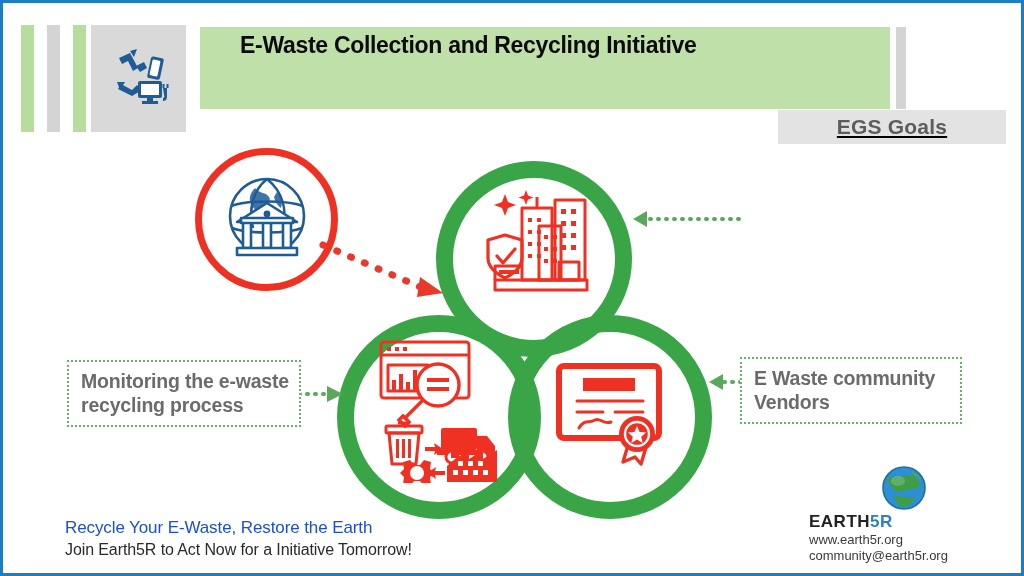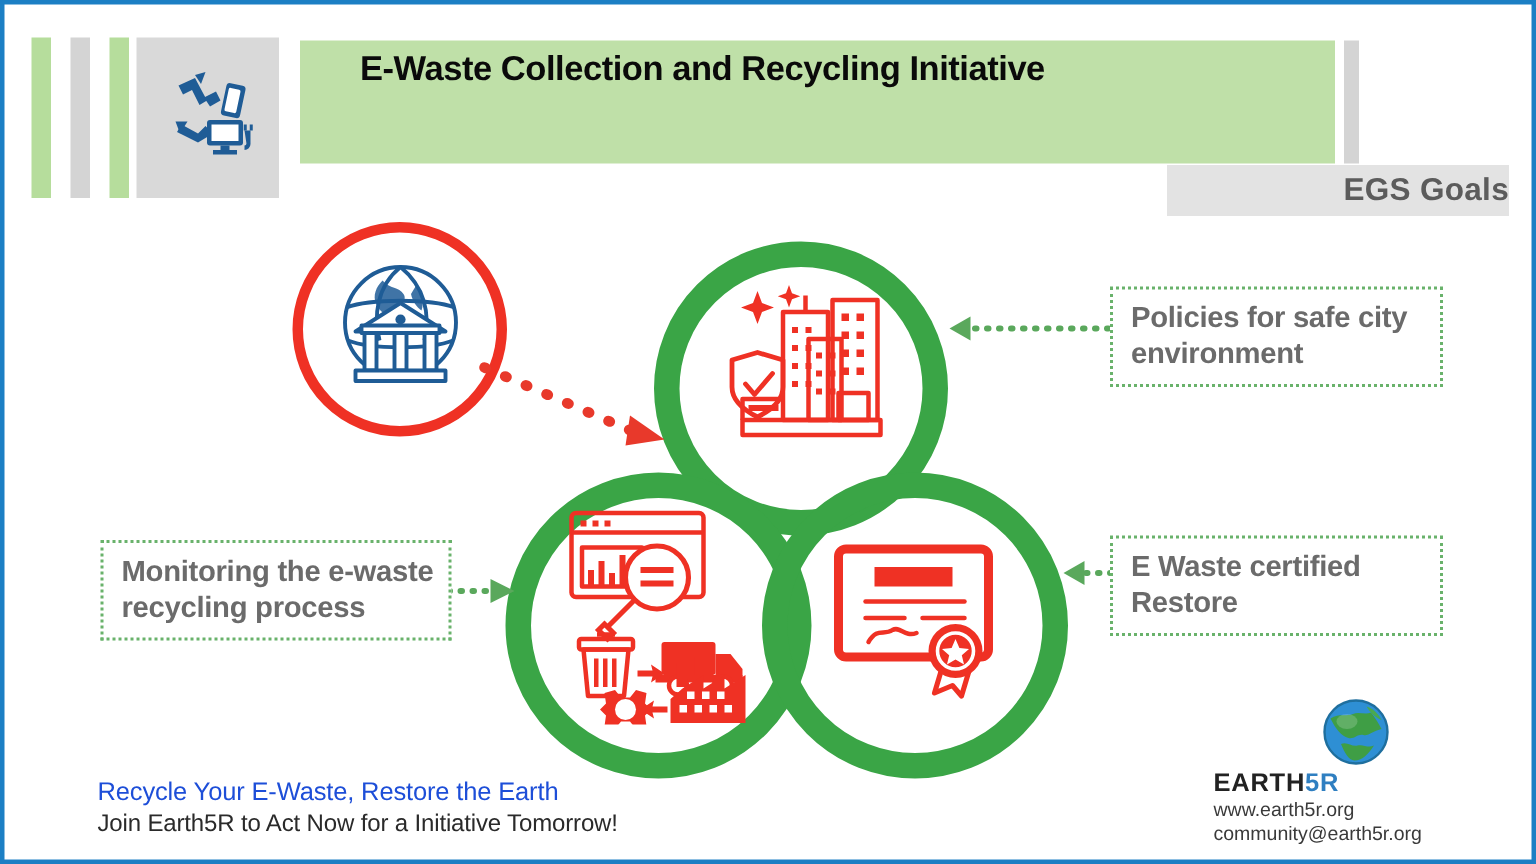--- a/index.html
+++ b/index.html
@@ -73,21 +73,22 @@
 
   #egs-chip {
     position: absolute;
     left: 775px;
     top: 107px;
     width: 228px;
     height: 34px;
     background: #e3e3e3;
     display: flex;
     align-items: center;
-    justify-content: flex-end;
+    justify-content: center;
+    text-decoration: underline;
   }
   #egs-chip span {
     font-size: 21px;
     font-weight: bold;
     color: #5c5c5c;
     letter-spacing: 0.2px;
   }
 
   
   .ring {
@@ -421,26 +422,23 @@
   <svg id="arrow-right" class="arrow-svg" viewBox="0 0 54 22">
     <path d="M50 11 H22" stroke="#5aa85c" stroke-width="4" stroke-linecap="round" stroke-dasharray="1 7"></path>
     <path d="M18 11 L32 3 L32 19 Z" fill="#5aa85c"></path>
   </svg>
 
   <svg id="arrow-left" class="arrow-svg" viewBox="0 0 50 22">
     <path d="M2 11 H30" stroke="#5aa85c" stroke-width="4" stroke-linecap="round" stroke-dasharray="1 7"></path>
     <path d="M46 11 L30 3 L30 19 Z" fill="#5aa85c"></path>
   </svg>
 
-  <div id="callout-policies" class="callout">
-    <div class="callout-text">Policies for safe city environment</div>
-  </div>
 
   <div id="callout-vendors" class="callout">
-    <div class="callout-text">E Waste certified Restore</div>
+    <div class="callout-text">E Waste community Vendors</div>
   </div>
 
   <div id="callout-monitor" class="callout">
     <div class="callout-text">Monitoring the e-waste recycling process</div>
   </div>
 
   <div id="tagline">
     <div id="tagline-main">Recycle Your E-Waste, Restore the Earth</div>
     <div id="tagline-sub">Join Earth5R to Act Now for a Initiative Tomorrow!</div>
   </div>

